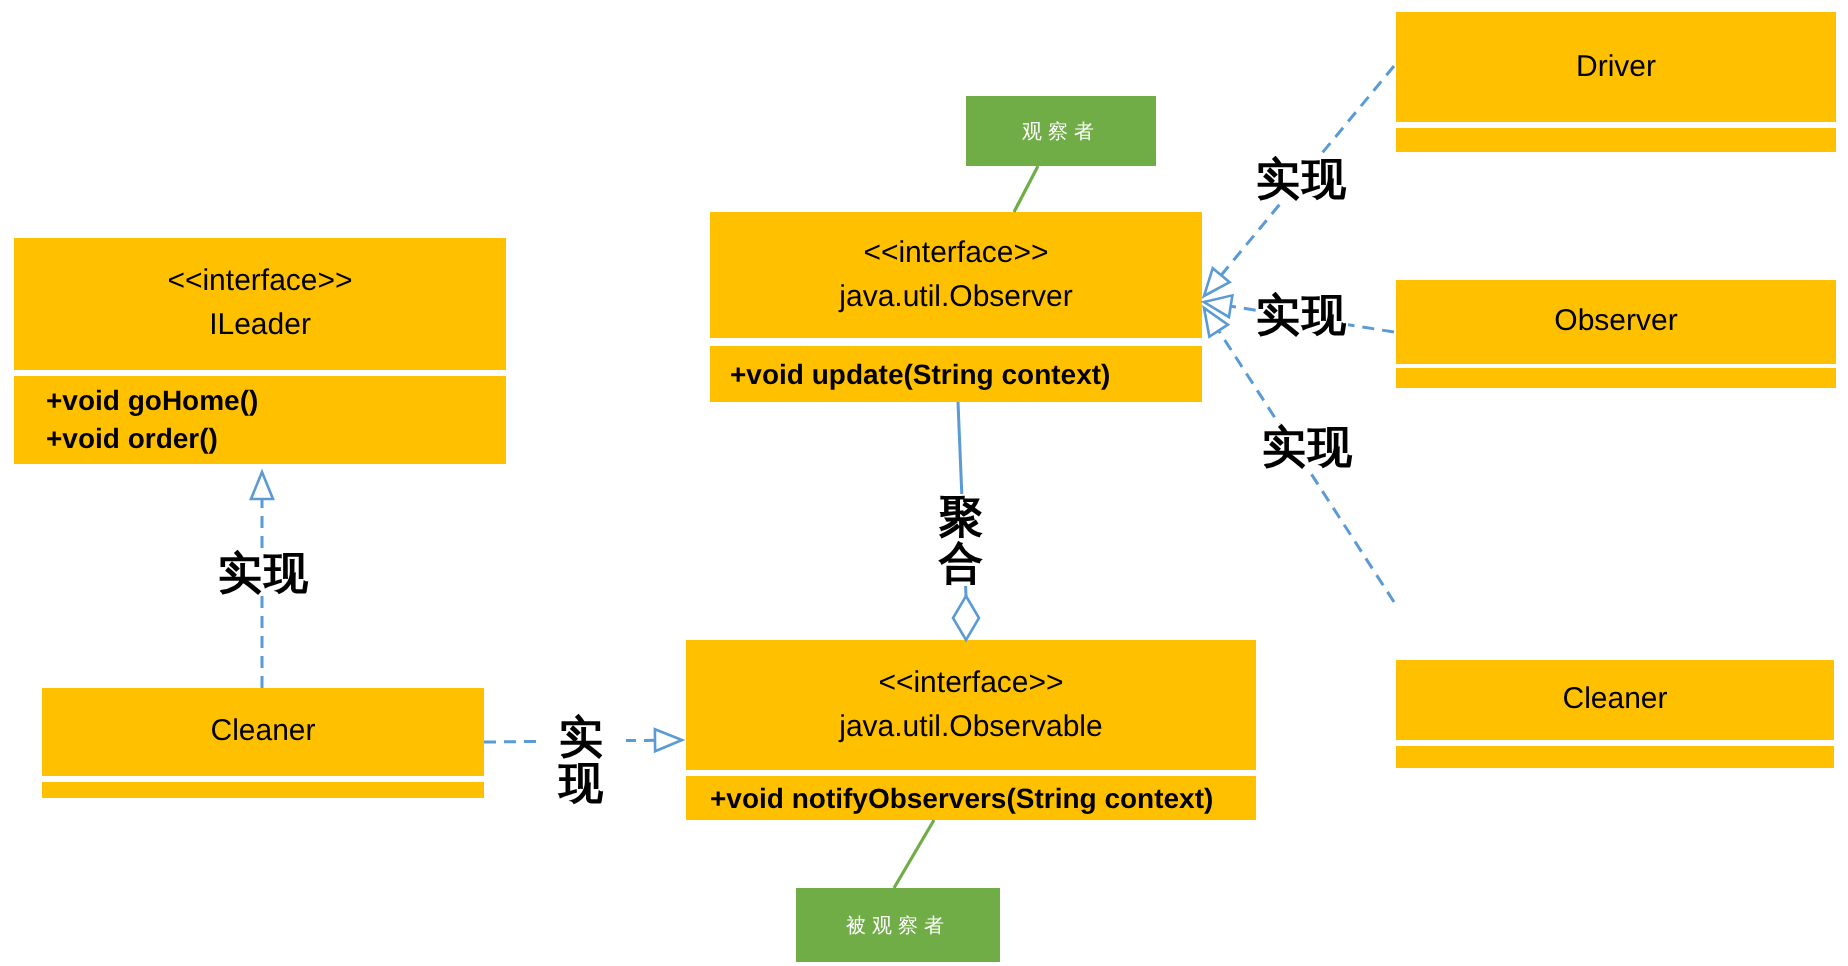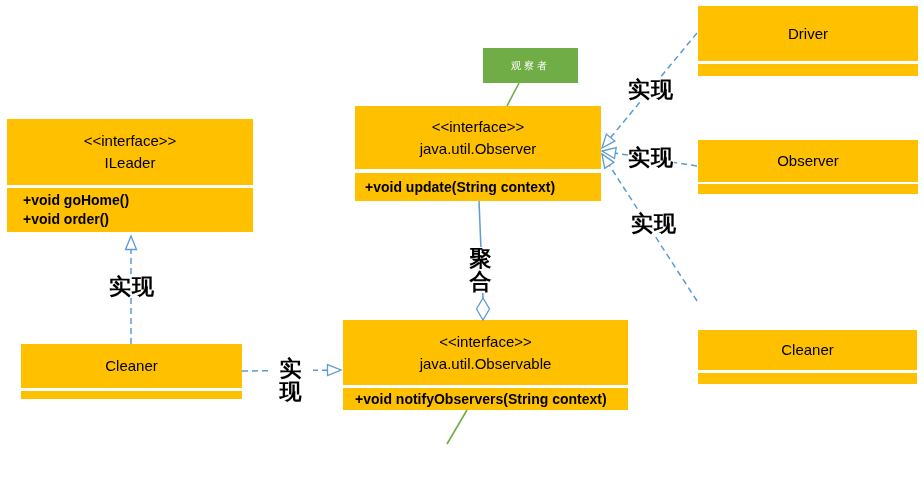--- a/index.html
+++ b/index.html
@@ -112,20 +112,21 @@
 
   <div class="uml-class" style="left:698px;top:290px;width:219px;height:54px;margin-top:40px;">
     <div class="uml-title" style="height:40px;">
       <div>Cleaner</div>
     </div>
     <div class="uml-sep" style="height:3px;"></div>
     <div class="uml-strip" style="height:11px;"></div>
   </div>
 
   <div class="note" style="left:483px;top:48px;width:95px;height:35px;">观察者</div>
+  <div class="note" style="left:398px;top:444px;width:102px;height:37px;">被观察者</div>
 
   <div class="edge-label" style="left:628px;top:78px;width:46px;">实现</div>
   <div class="edge-label" style="left:628px;top:146px;width:46px;">实现</div>
   <div class="edge-label" style="left:630px;top:212px;width:48px;">实现</div>
   <div class="edge-label" style="left:109px;top:275px;width:46px;">实现</div>
   <div class="edge-label" style="left:269px;top:357px;width:44px;">实现</div>
   <div class="edge-label" style="left:461px;top:247px;width:40px;">聚合</div>
 
 </div>
 

